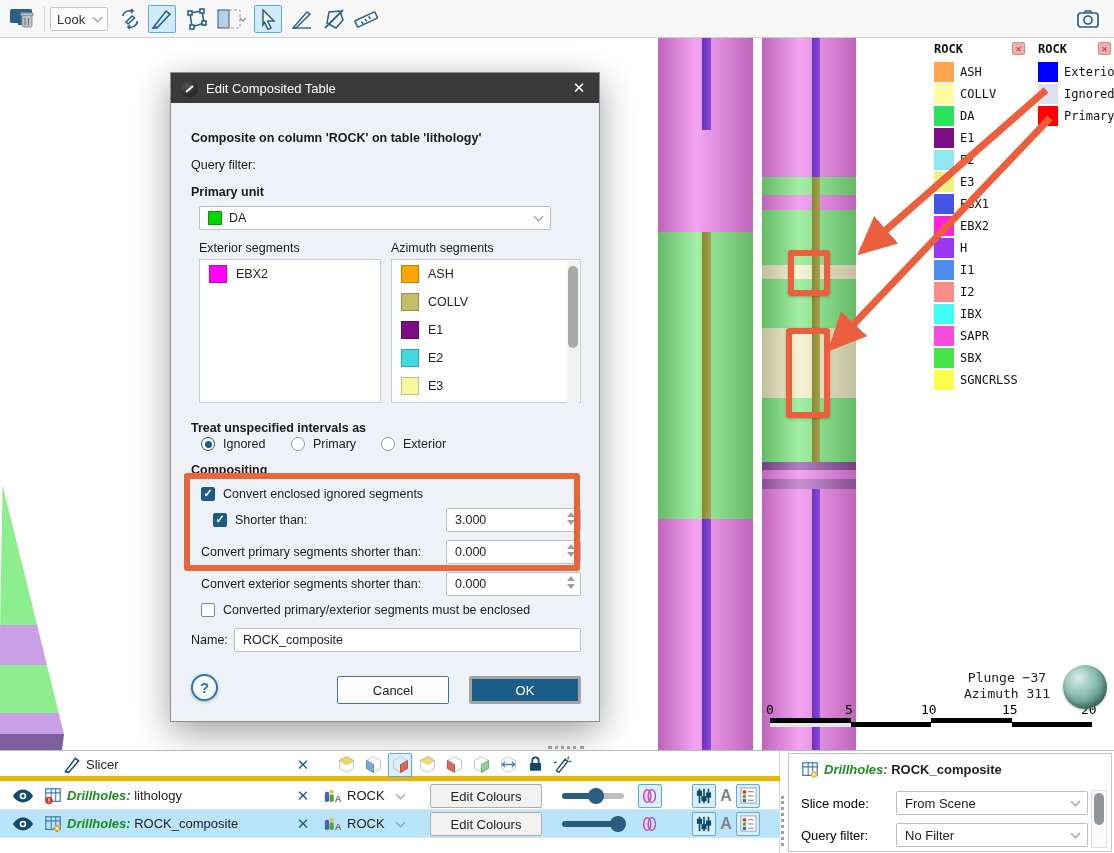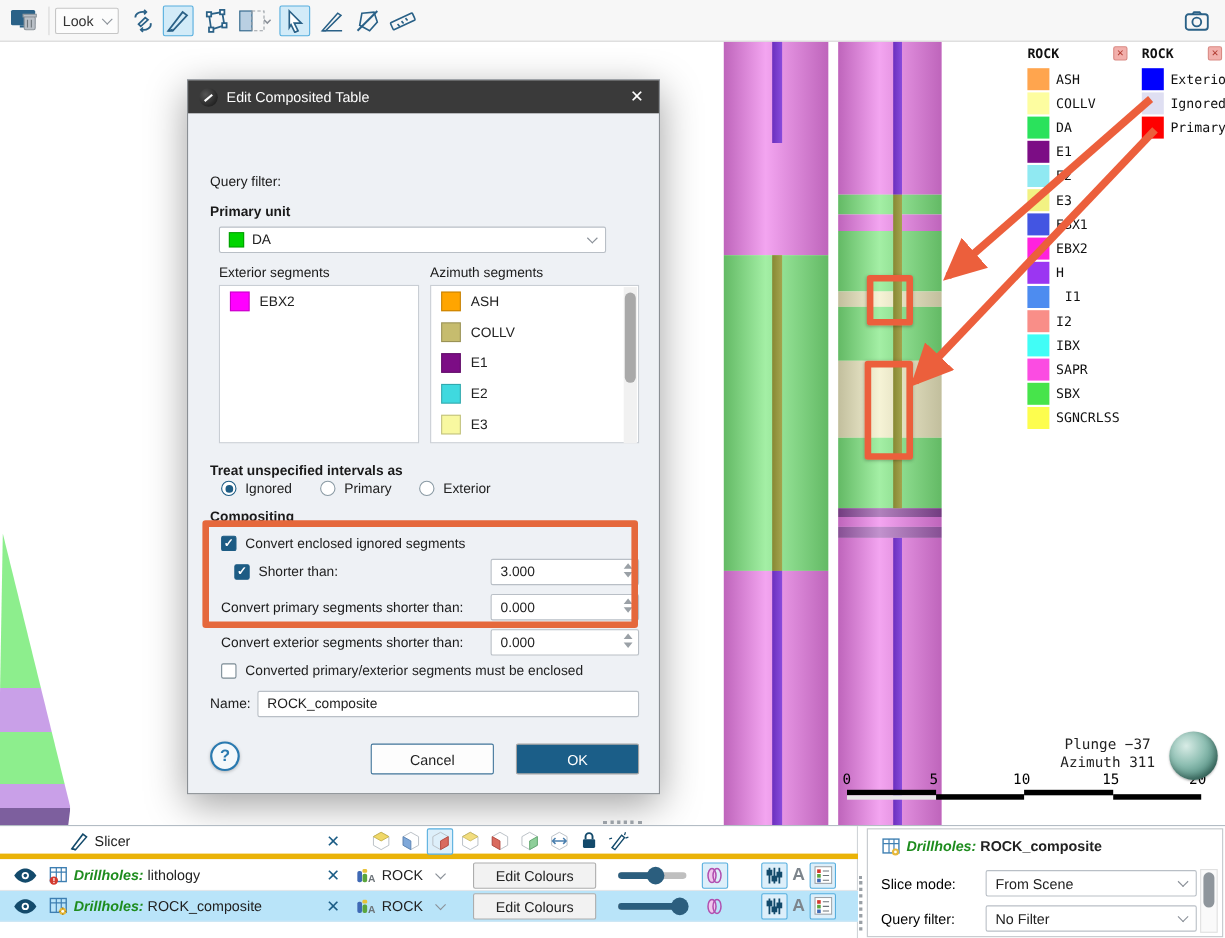--- a/index.html
+++ b/index.html
@@ -68,21 +68,21 @@
   .spin{position:absolute;width:135px;height:24px;background:#fff;border:1px solid #b9bfc6;border-radius:2px;font-size:12.5px;display:flex;align-items:center;padding:0 8px;}
   .spin .arrows{position:absolute;right:5px;top:3px;display:flex;flex-direction:column;gap:3px;}
   .spin .arrows i{width:0;height:0;border-left:4px solid transparent;border-right:4px solid transparent;}
   .spin .arrows i.up{border-bottom:5px solid #9aa0a6;}
   .spin .arrows i.dn{border-top:5px solid #9aa0a6;}
   #dlg-hl{position:absolute;left:13px;top:400px;width:396px;height:98px;border:6px solid #e5683c;border-radius:3px;pointer-events:none;}
   #name-input{position:absolute;left:63px;top:555px;width:347px;height:24px;background:#fff;border:1px solid #b9bfc6;border-radius:2px;font-size:12.5px;display:flex;align-items:center;padding:0 8px;}
   #help-btn{position:absolute;left:20px;top:601px;width:27px;height:27px;border-radius:50%;border:2px solid #2a7ab0;color:#2a7ab0;background:#f4f8fb;font-weight:bold;font-size:15px;display:flex;align-items:center;justify-content:center;box-shadow:0 1px 3px rgba(0,0,0,.25);}
   .dbtn{position:absolute;top:603px;width:112px;height:28px;border-radius:2px;font-size:13px;display:flex;align-items:center;justify-content:center;}
   #btn-cancel{left:166px;background:#fdfdfd;border:1px solid #41759a;color:#222;}
-  #btn-ok{left:298px;background:#1b5e88;border:1px solid #a3a3a3;color:#fff;}
+  #btn-ok{left:298px;background:#1b5e88;border:3px solid #a3a3a3;color:#fff;}
 
   
   #bottom{position:absolute;left:0;top:750px;width:1114px;height:103px;background:#fff;border-top:1px solid #b3bcc4;}
   #bl-panel{position:absolute;left:0;top:0;width:780px;height:103px;border-right:1px solid #d0d4d8;}
   .brow{position:absolute;left:0;width:780px;height:28px;display:flex;align-items:center;}
   .brow .xbtn{position:absolute;left:294px;color:#1c5d86;font-size:15px;width:18px;text-align:center;}
   .rowtxt{font-size:13px;}
   .dh-prefix{color:#1e8c1e;font-style:italic;font-weight:bold;}
   .sel-row{background:#b9e4f9;}
   .ecbtn{position:absolute;left:430px;top:2px;width:112px;height:24px;background:#f2f2f2;border:1px solid #adadad;border-radius:2px;font-size:13px;display:flex;align-items:center;justify-content:center;color:#222;}
@@ -244,21 +244,21 @@
           <span>EBX1</span>
         </div>
         <div class="litem" style="top: 174px;">
           <span class="lsw" style="background:#ff22dd"></span>
           <span>EBX2</span>
         </div>
         <div class="litem" style="top: 196px;">
           <span class="lsw" style="background:#9b36f2"></span>
           <span>H</span>
         </div>
-        <div class="litem" style="top: 218px; gap: 8px;">
+        <div class="litem" style="top: 218px;">
           <span class="lsw" style="background:#4d8cf0"></span>
           <span>I1</span>
         </div>
         <div class="litem" style="top: 240px;">
           <span class="lsw" style="background:#f98e88"></span>
           <span>I2</span>
         </div>
         <div class="litem" style="top: 262px;">
           <span class="lsw" style="background:#41fdf6"></span>
           <span>IBX</span>
@@ -328,20 +328,21 @@
   <div id="compass"></div>
 </div>
 
 <div id="dialog">
   <div id="dlg-title">
     <span class="dico"></span>
     <span>Edit Composited Table</span>
     <span id="dlg-close">✕</span>
   </div>
 
+  <div class="dlbl dbold" style="left:20px;top:58px">Composite on column 'ROCK' on table 'lithology'</div>
 
   <div class="dlbl" style="left:20px;top:85px">Query filter:</div>
 
   <div class="dlbl dbold" style="left:20px;top:112px">Primary unit</div>
   <div class="dd" style="left:28px;top:133px;width:352px;height:24px">
     <span class="val">
         <span class="sw14" id="pu-swatch" style="background: rgb(0, 213, 0);"></span>
     <span>DA</span>
       </span>
     <span class="chev"></span>

